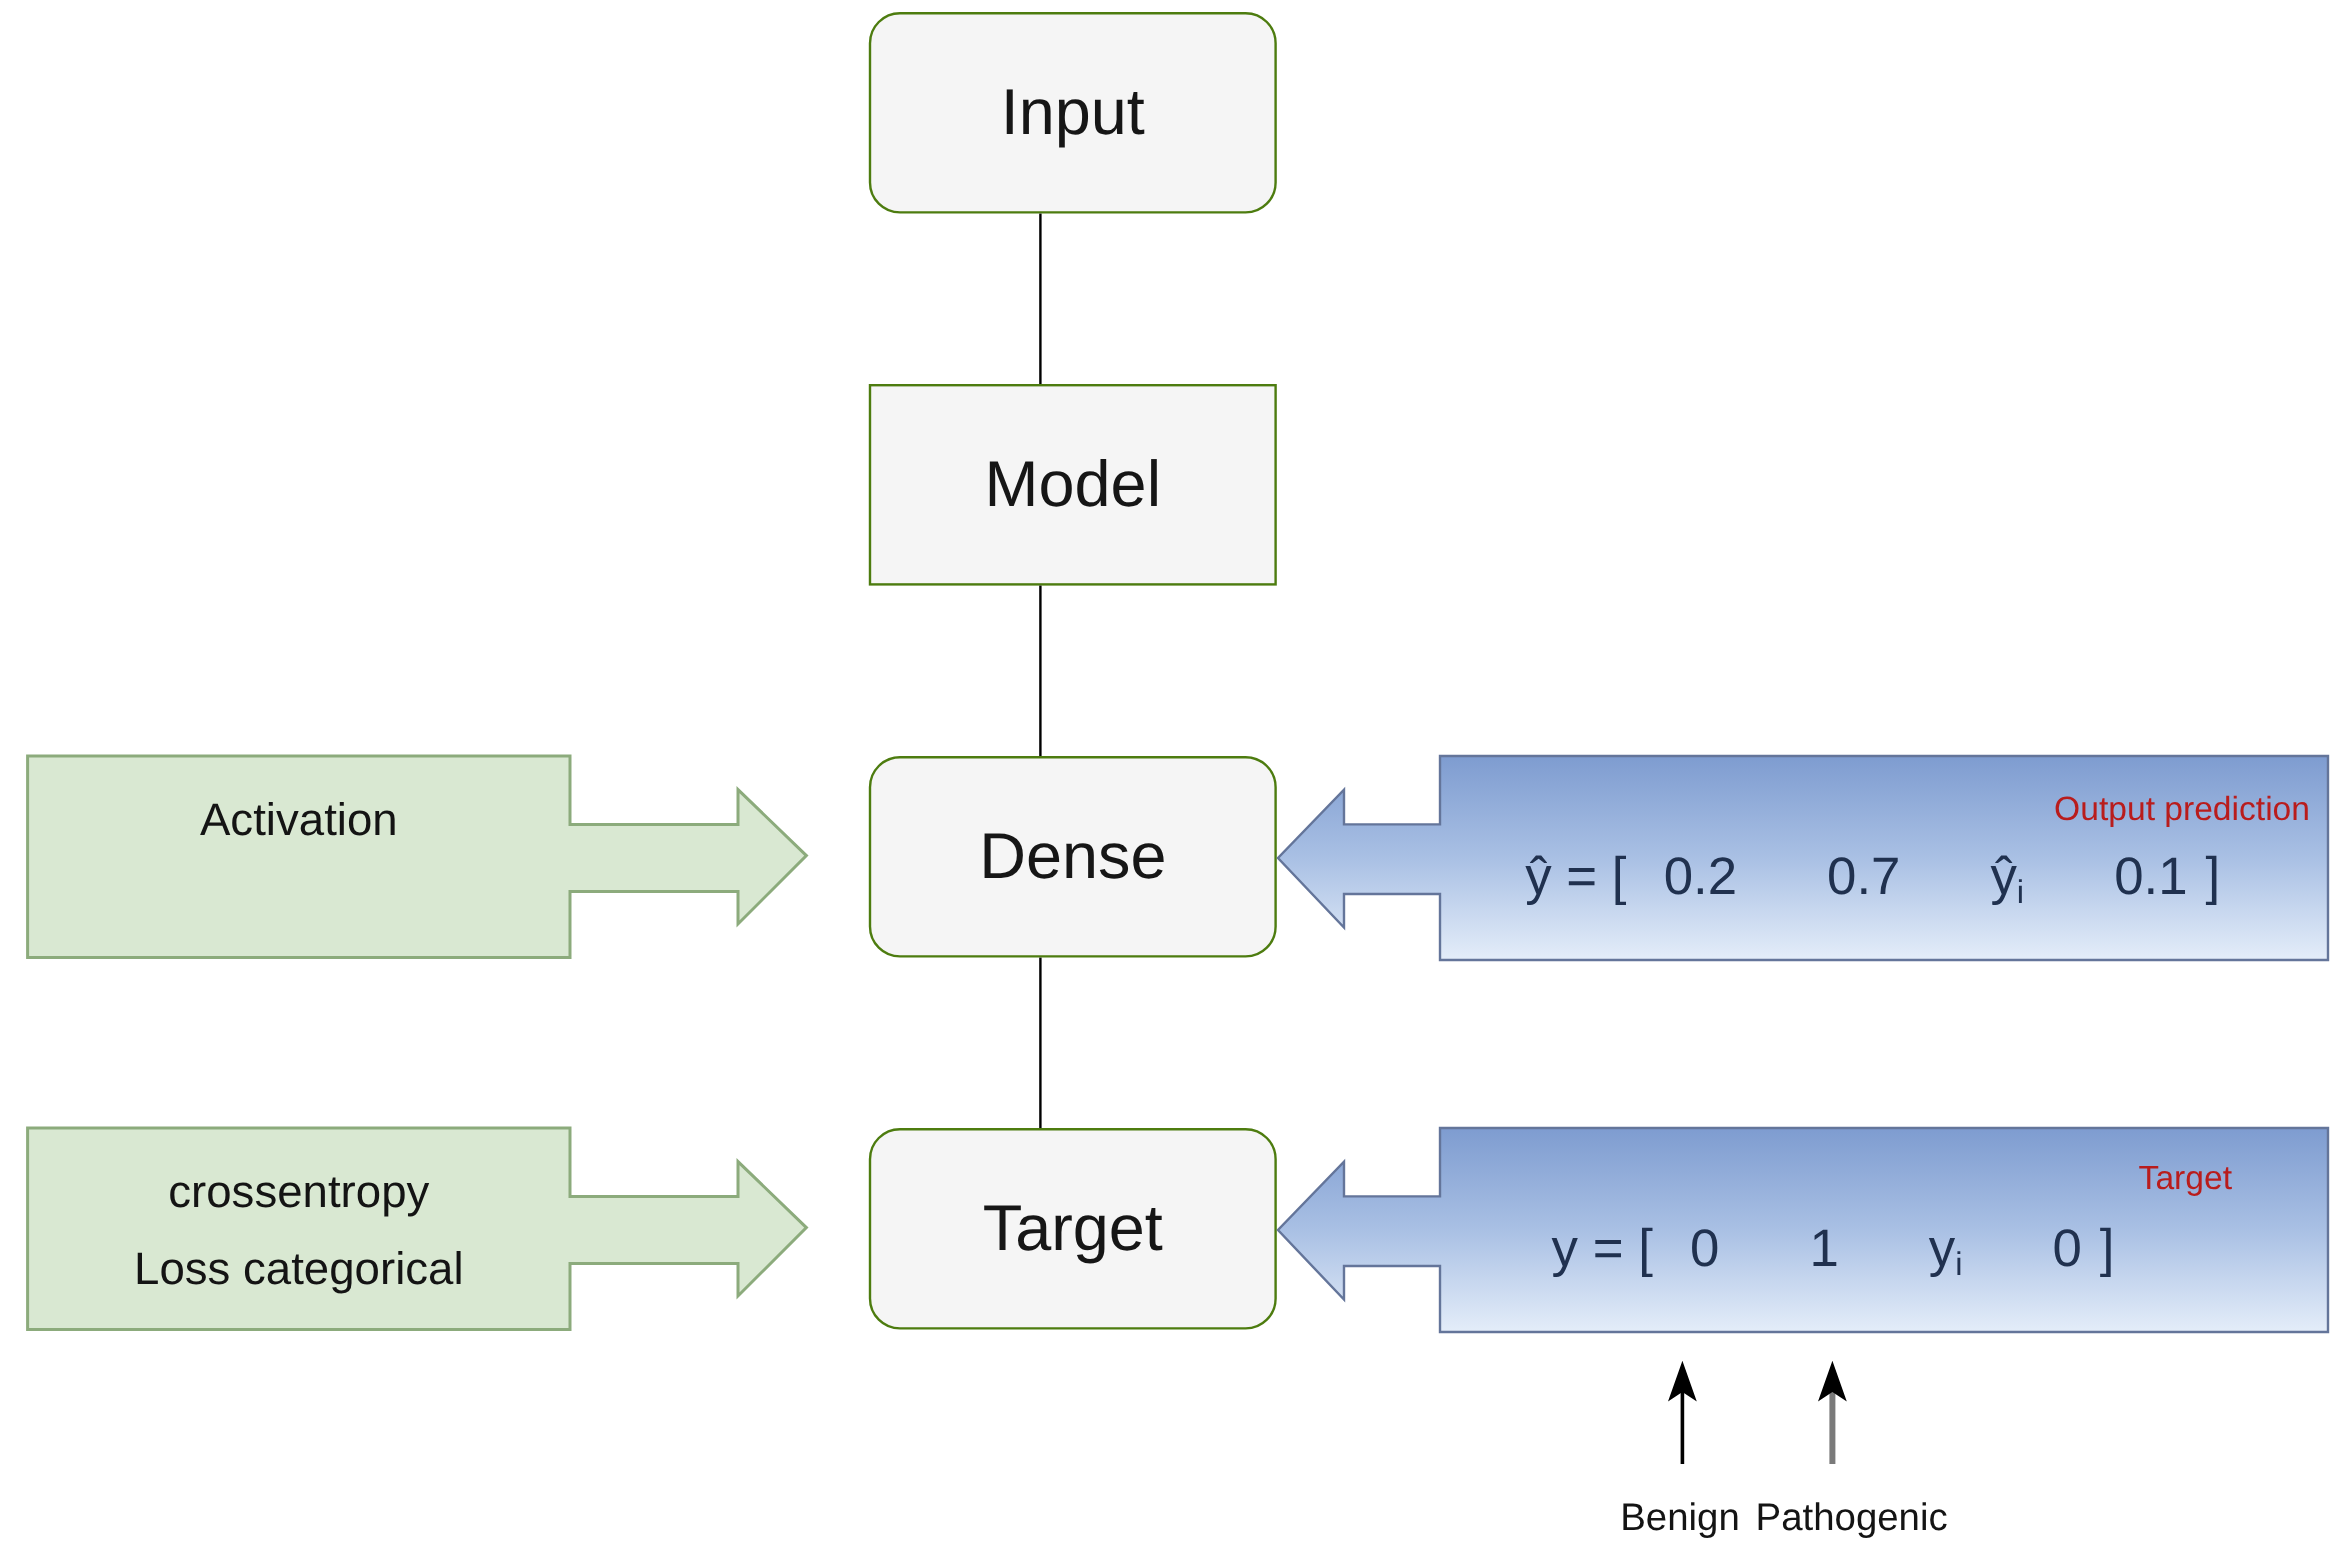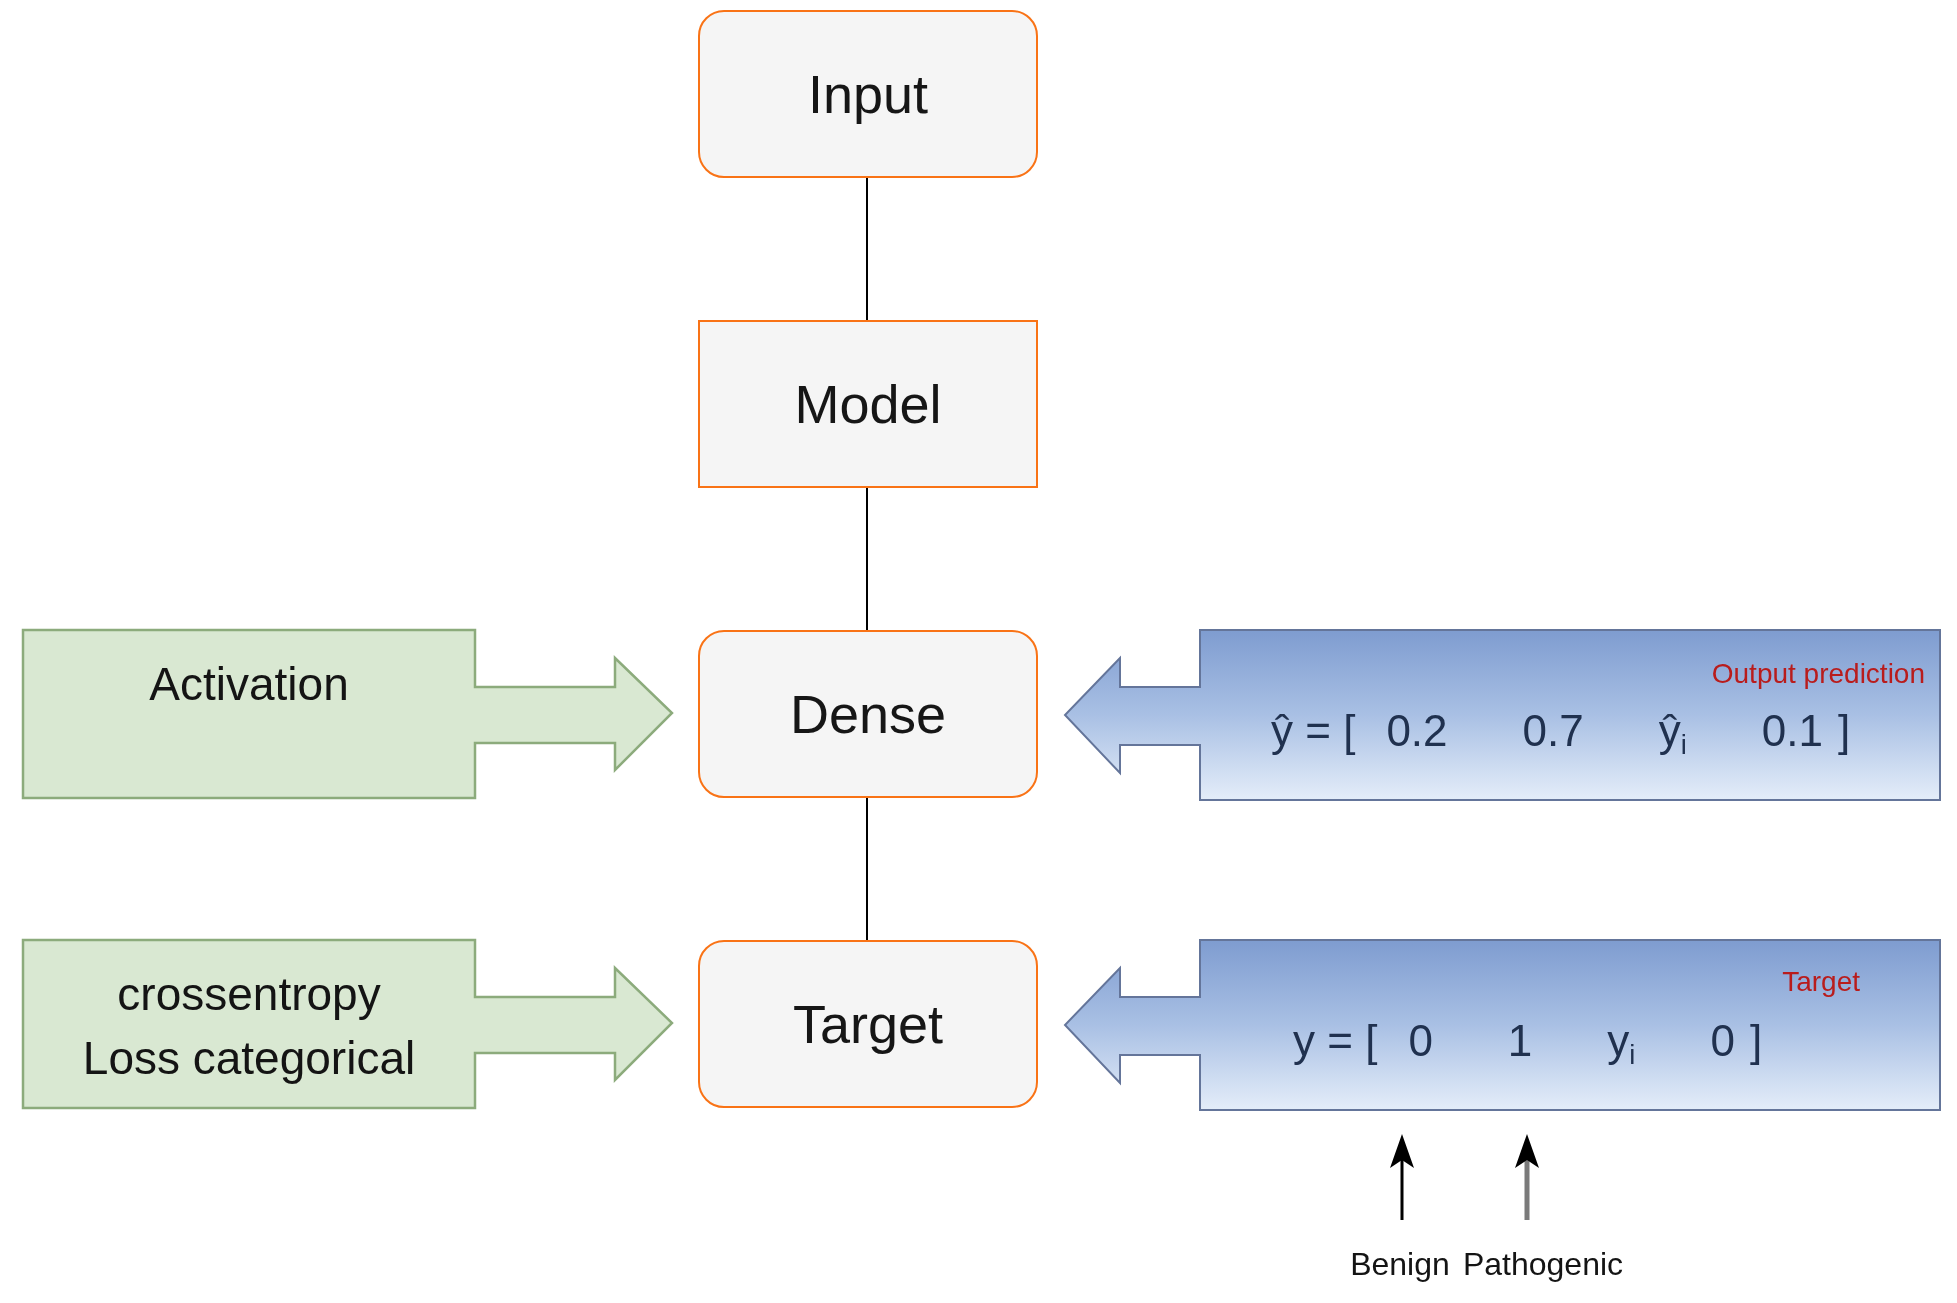--- a/index.html
+++ b/index.html
@@ -2,22 +2,22 @@
 <html><head>
 <meta charset="utf-8">
 <style>
   html,body{margin:0;padding:0;background:#ffffff;}
   .canvas{
     position:relative;width:1957px;height:1303px;background:#ffffff;overflow:hidden;
     font-family:"Liberation Sans", sans-serif;color:#111;
   }
   
   .node{
-    position:absolute;left:698px;width:340px;height:168px;
-    background:#f5f5f5;border:2px solid #f97316;box-sizing:border-box;
+    position:absolute;left:724px;width:340px;height:168px;
+    background:#f5f5f5;border:2px solid #4d7c0f;box-sizing:border-box;
     display:flex;align-items:center;justify-content:center;
     font-size:54px;color:#161616;
   }
   .node.rounded{border-radius:26px;}
   #node-input{top:10px;}
   #node-model{top:320px;}
   #node-dense{top:630px;}
   #node-target{top:940px;}
   
   .connector{position:absolute;left:866px;width:2px;background:#000;}
@@ -28,21 +28,21 @@
   .callout-svg{position:absolute;display:block;}
   .green-co{left:20px;width:655px;height:174px;}
   #green-co-1{top:628px;}
   #green-co-2{top:938px;}
   .blue-co{left:1063px;width:879px;height:174px;}
   #blue-co-1{top:628px;}
   #blue-co-2{top:938px;}
   
   .green-text{
     position:absolute;left:23px;width:452px;text-align:center;
-    font-size:46px;line-height:64px;color:#141414;
+    font-size:38px;line-height:64px;color:#141414;
   }
   #green-text-1{top:652px;}
   #green-text-2{top:962px;}
   
   .blue-title{
     position:absolute;text-align:right;font-size:28px;color:#b91c1c;
   }
   #blue-title-1{left:1200px;width:725px;top:658px;}
   #blue-title-2{left:1200px;width:660px;top:966px;}
   .vec{

